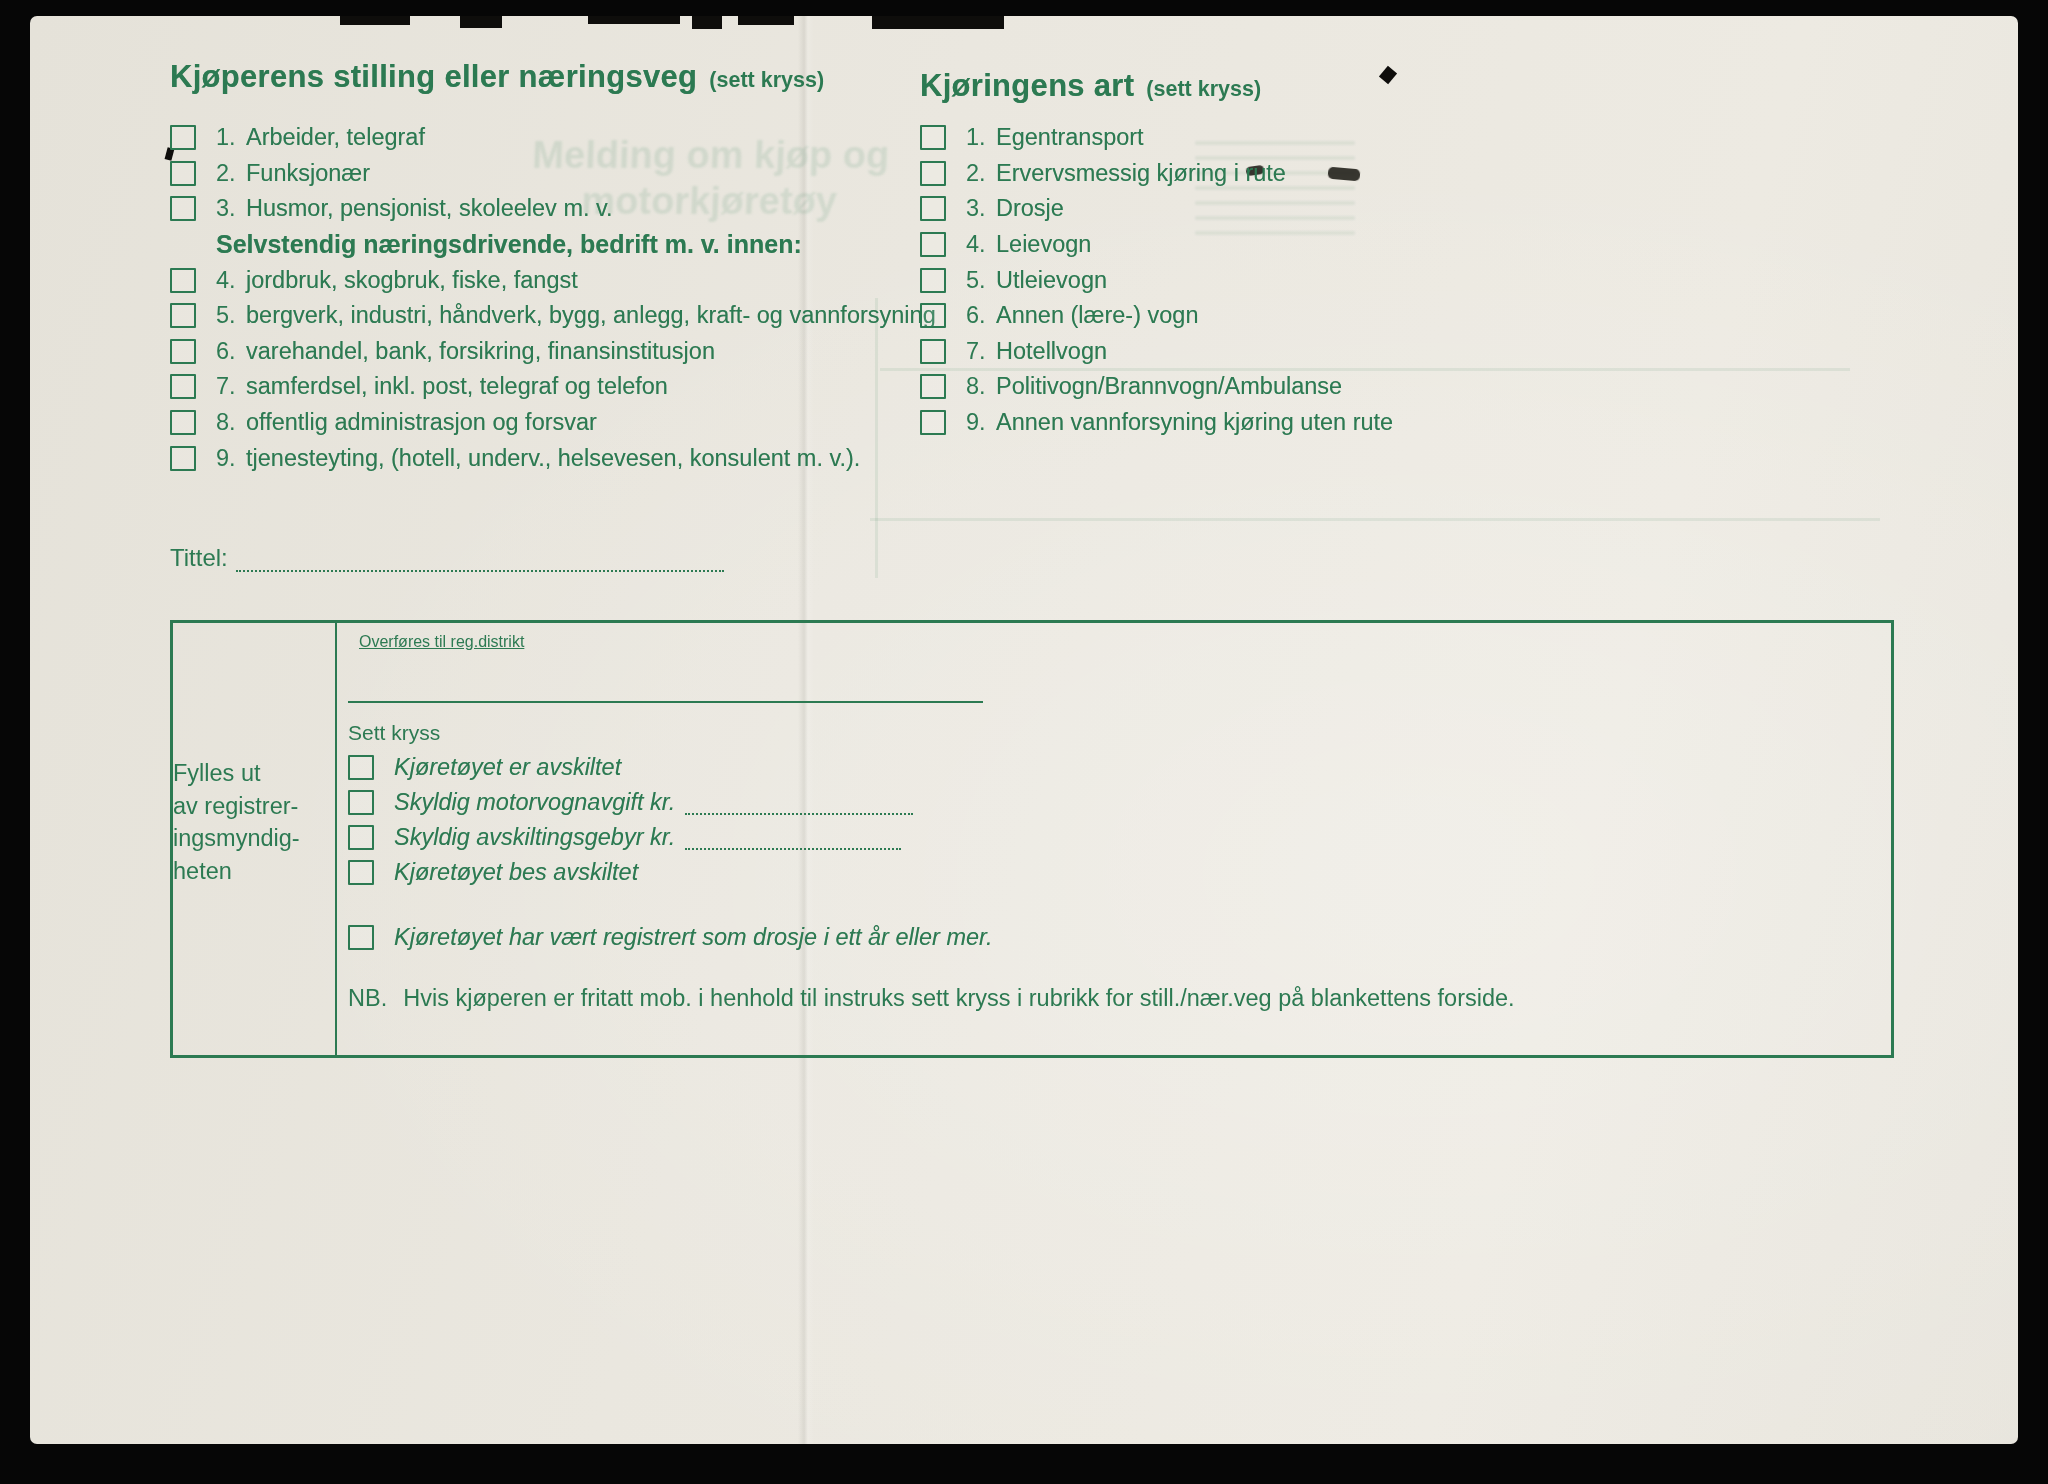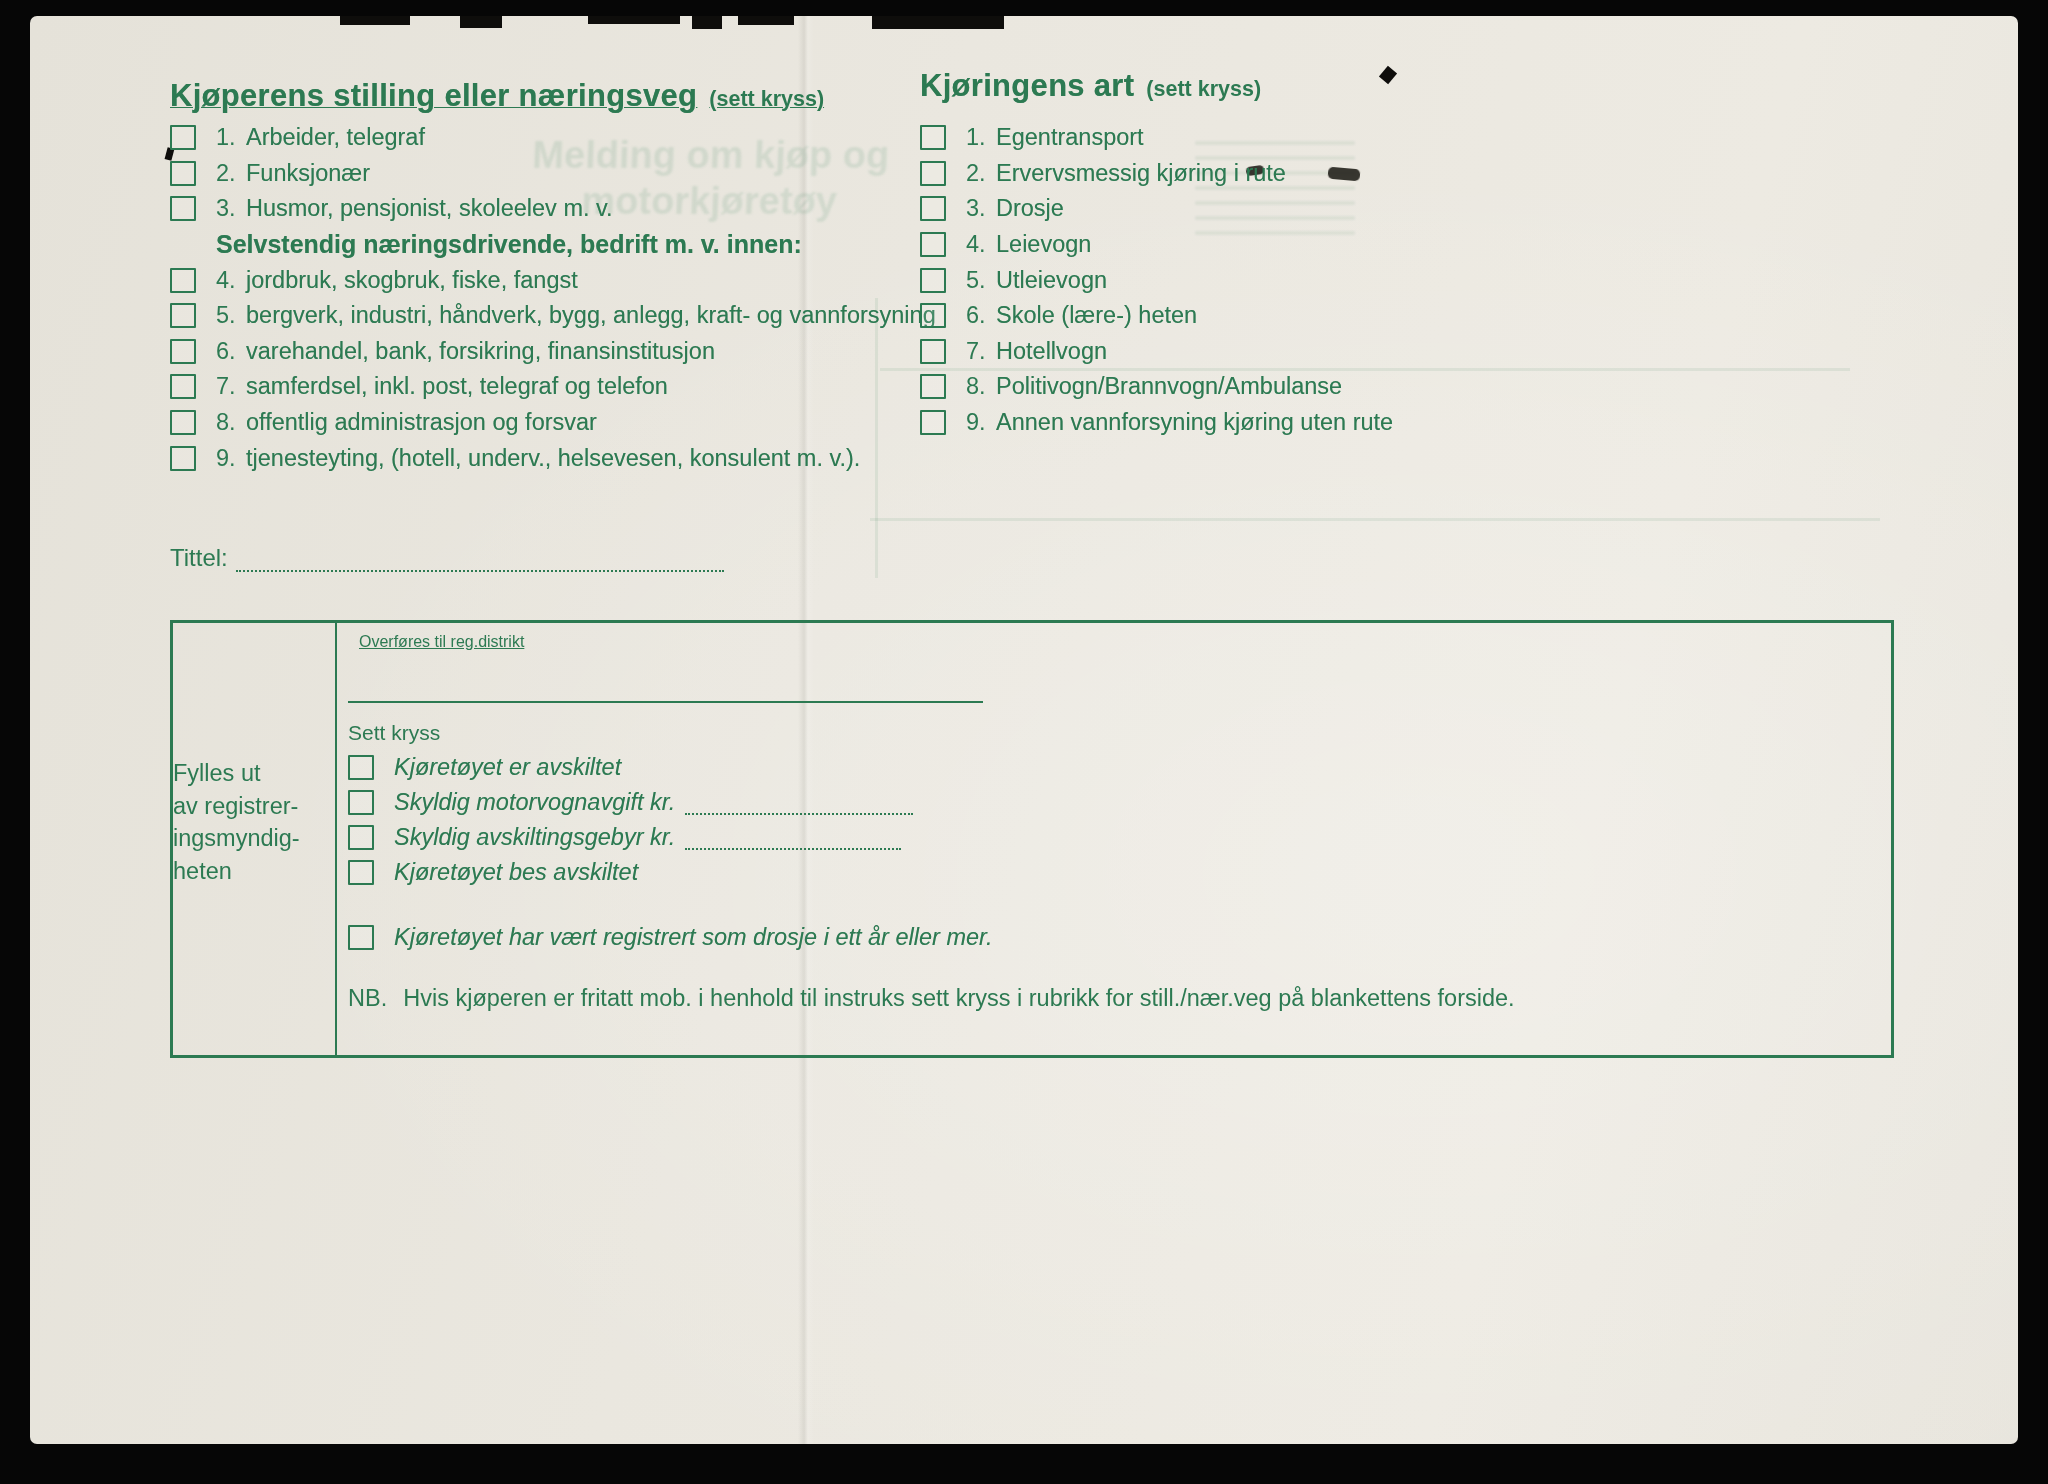--- a/index.html
+++ b/index.html
@@ -87,21 +87,21 @@
     <div class="abs speck" style="left:430px;top:0;width:42px;height:12px;"></div>
     <div class="abs speck" style="left:558px;top:0;width:92px;height:8px;"></div>
     <div class="abs speck" style="left:662px;top:0;width:30px;height:13px;"></div>
     <div class="abs speck" style="left:708px;top:0;width:56px;height:9px;"></div>
     <div class="abs speck" style="left:842px;top:0;width:132px;height:13px;"></div>
     <div class="abs speck" style="left:1352px;top:52px;width:12px;height:14px;transform:rotate(40deg);"></div>
     <div class="abs smudge" style="left:1216px;top:150px;width:18px;height:9px;transform:rotate(-8deg);"></div>
     <div class="abs smudge" style="left:1298px;top:152px;width:32px;height:12px;transform:rotate(5deg);"></div>
     <div class="abs speck" style="left:136px;top:132px;width:7px;height:12px;transform:rotate(15deg);"></div>
 
-    <div class="abs section-head" style="left:140px;top:62px;text-decoration:underline;">
+    <div class="abs section-head" style="left:140px;top:43px;">
       <span class="section-title">Kjøperens stilling eller næringsveg</span><span class="note">(sett kryss)</span>
     </div>
 
     <div class="abs rows" style="left:140px;top:104px;">
       <div class="row">
         <span class="cb"></span>
         <span class="num">1.</span>
         <span class="lbl">Arbeider, telegraf</span>
       </div>
       <div class="row">
@@ -175,21 +175,21 @@
         <span class="lbl">Leievogn</span>
       </div>
       <div class="row">
         <span class="cb"></span>
         <span class="num">5.</span>
         <span class="lbl">Utleievogn</span>
       </div>
       <div class="row">
         <span class="cb"></span>
         <span class="num">6.</span>
-        <span class="lbl">Skole (lære-) heten</span>
+        <span class="lbl">Annen (lære-) vogn</span>
       </div>
       <div class="row">
         <span class="cb"></span>
         <span class="num">7.</span>
         <span class="lbl">Hotellvogn</span>
       </div>
       <div class="row">
         <span class="cb"></span>
         <span class="num">8.</span>
         <span class="lbl">Politivogn/Brannvogn/Ambulanse</span>

